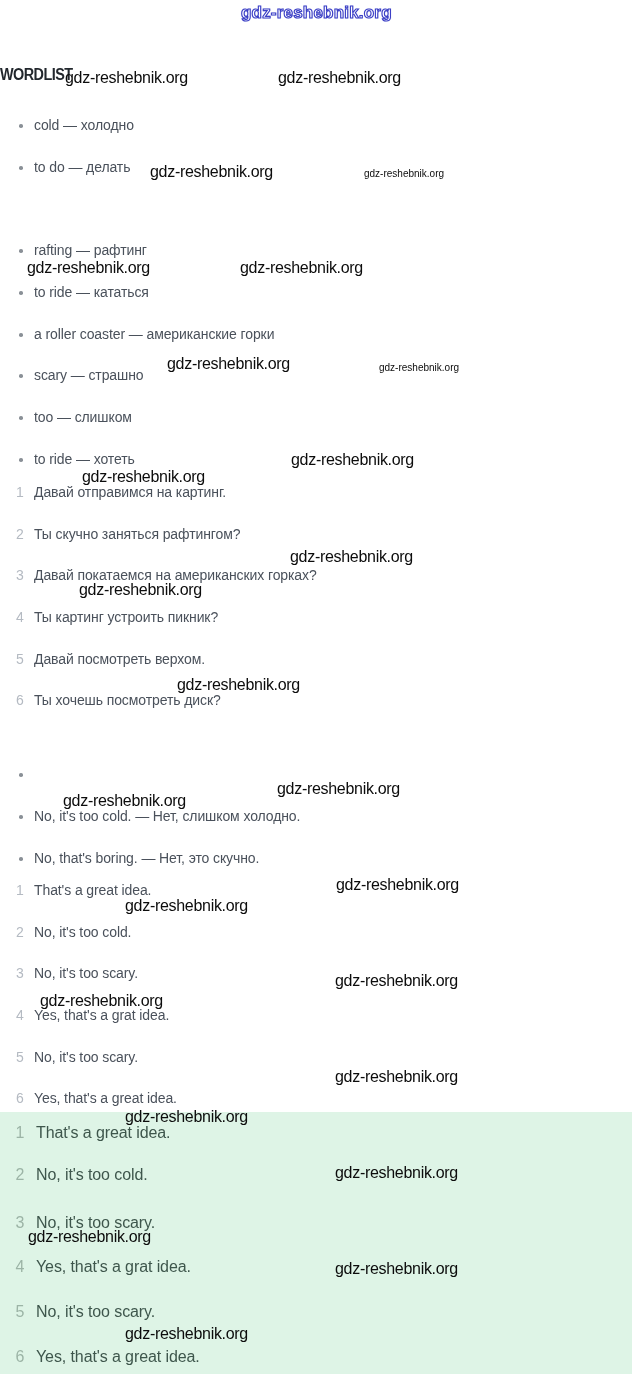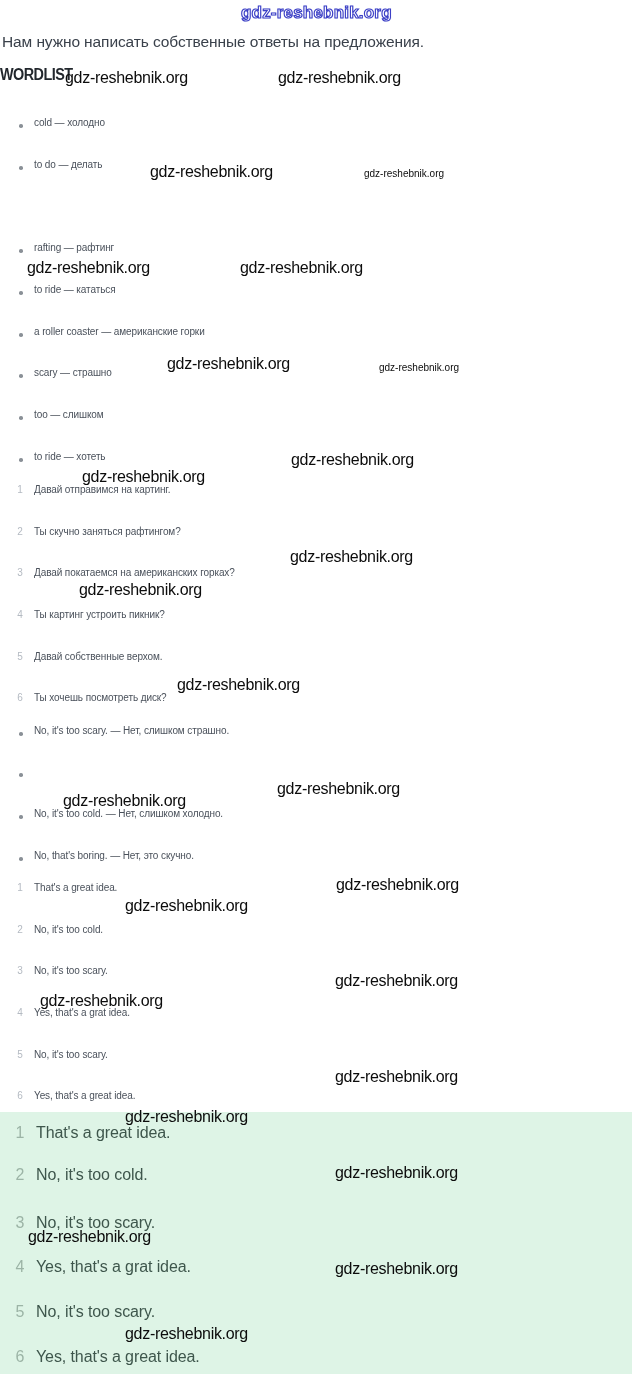--- a/index.html
+++ b/index.html
@@ -8,21 +8,21 @@
     font-family:"Liberation Sans", sans-serif;overflow:hidden;
   }
   .intro{
     position:absolute;left:2px;top:33px;font-size:15.5px;color:#3a414b;
     white-space:nowrap;letter-spacing:-0.1px;
   }
   .wordlist-title{
     position:absolute;left:0;top:66px;font-size:16px;font-weight:800;color:#22272d;
     letter-spacing:-0.6px;transform:scaleX(0.9);transform-origin:left top;white-space:nowrap;
   }
-  .line{position:absolute;left:0;width:632px;height:20px;font-size:10px;color:#4a515b;}
+  .line{position:absolute;left:0;width:632px;height:20px;font-size:14px;color:#4a515b;}
   .line .txt{position:absolute;left:34px;top:0;white-space:nowrap;letter-spacing:-0.1px;}
   .line .dot{
     position:absolute;left:19px;top:7px;width:3.5px;height:3.5px;border-radius:50%;
     background:#8a9097;
   }
   .line .num{
     position:absolute;left:11px;top:0;width:18px;text-align:center;color:#b4bac2;
   }
   .highlight-bg{position:absolute;left:0;top:1112px;width:632px;height:262px;background:#def4e6;}
   .green{font-size:16px;color:#3e564c;}
@@ -42,21 +42,20 @@
 </style>
 </head>
 <body>
 
 <div class="page">
 
   <div class="highlight-bg" style="background: rgb(222, 244, 230);"></div>
 
   <div class="wm wm-outline" style="left:241px;top:3px">gdz-reshebnik.org</div>
 
-  <div class="intro">Нам нужно написать собственные ответы на предложения.</div>
 
   <div class="wordlist-title">WORDLIST</div>
 
   <div class="line" style="top:117px">
     <span class="dot"></span>
     <span class="txt">cold — холодно</span>
   </div>
   <div class="line" style="top:159px">
     <span class="dot"></span>
     <span class="txt">to do — делать</span>
@@ -97,31 +96,27 @@
   <div class="line" style="top:567px">
     <span class="num">3</span>
     <span class="txt">Давай покатаемся на американских горках?</span>
   </div>
   <div class="line" style="top:609px">
     <span class="num">4</span>
     <span class="txt">Ты картинг устроить пикник?</span>
   </div>
   <div class="line" style="top:651px">
     <span class="num">5</span>
-    <span class="txt">Давай собственные верхом.</span>
+    <span class="txt">Давай посмотреть верхом.</span>
   </div>
   <div class="line" style="top:692px">
     <span class="num">6</span>
     <span class="txt">Ты хочешь посмотреть диск?</span>
   </div>
 
-  <div class="line" style="top:725px">
-    <span class="dot"></span>
-    <span class="txt">No, it's too scary. — Нет, слишком страшно.</span>
-  </div>
   <div class="line" style="top:766px">
     <span class="dot"></span>
   </div>
   <div class="line" style="top:850px">
     <span class="dot"></span>
     <span class="txt">No, that's boring. — Нет, это скучно.</span>
   </div>
   <div class="line" style="top:808px">
     <span class="dot"></span>
     <span class="txt">No, it's too cold. — Нет, слишком холодно.</span>

